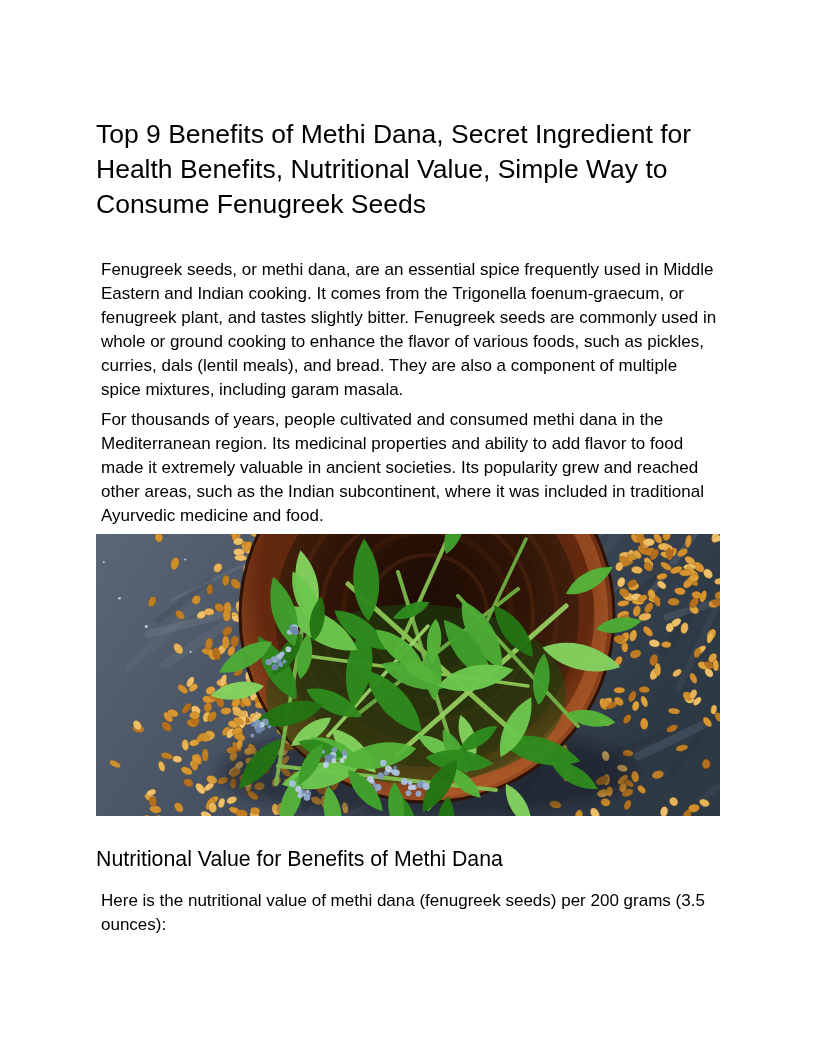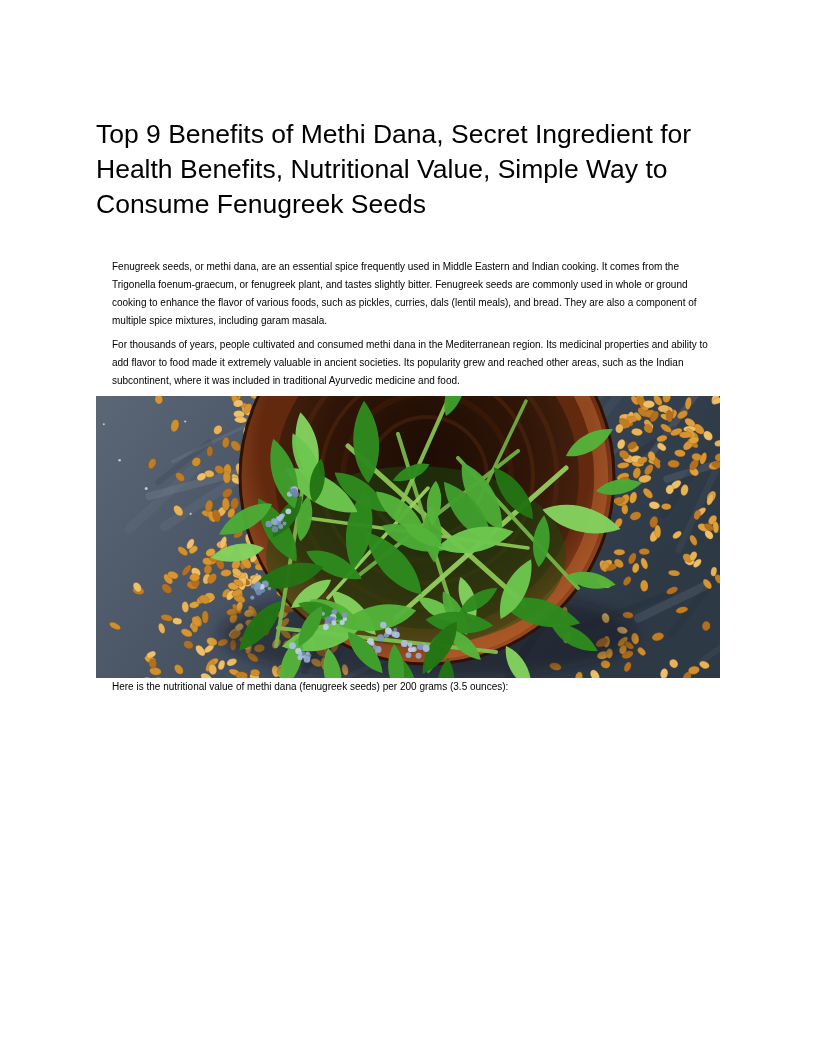--- a/index.html
+++ b/index.html
@@ -13,23 +13,23 @@
     color:#000000;
   }
   h1.doc-title{
     font-size:26.5px;
     line-height:35px;
     font-weight:400;
     margin:21px 0 36px 0;
     letter-spacing:0;
   }
   p.body-text{
-    font-size:10px;
-    line-height:18px;
-    margin:0 0 6px 16px;
+    font-size:17px;
+    line-height:24px;
+    margin:0 0 6px 5px;
   }
   figure.photo{
     margin:1px 0 0 0;
     width:624px;height:282px;
     overflow:hidden;
   }
   figure.photo svg{display:block;}
   h2.section-title{
     font-size:21.3px;
     line-height:28px;
@@ -659,16 +659,17 @@
           <circle cx="292.3" cy="234.8" r="3.3" fill="#bfcfe8" opacity="0.95"></circle>
           <circle cx="287.3" cy="229.0" r="3.2" fill="#aabfde" opacity="0.95"></circle>
           <circle cx="299.2" cy="233.7" r="1.9" fill="#6e87ad" opacity="0.95"></circle>
           <use href="#leaf" transform="translate(252 236) rotate(140) scale(1.5)" fill="#3f9e2c"></use>
           <use href="#leaf" transform="translate(298 248) rotate(175) scale(1.4)" fill="#3f9e2c"></use>
           <use href="#leaf" transform="translate(226 210) rotate(-150) scale(1.3)" fill="#3f9e2c"></use>
         </g>
     </svg>
   </figure>
 
+  <h2 class="section-title">Nutritional Value for Benefits of Methi Dana</h2>
 
   <p class="body-text">Here is the nutritional value of methi dana (fenugreek seeds) per 200 grams (3.5 ounces):</p>
 
 </div>
 
 </body></html>

